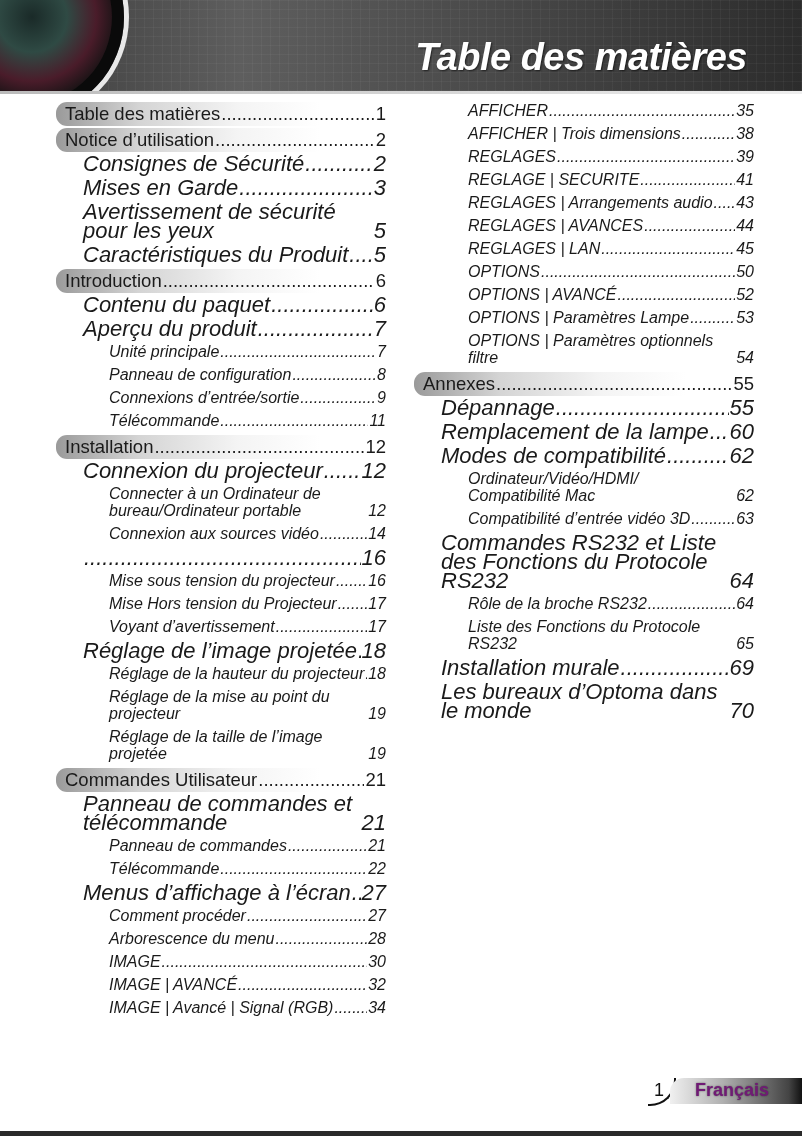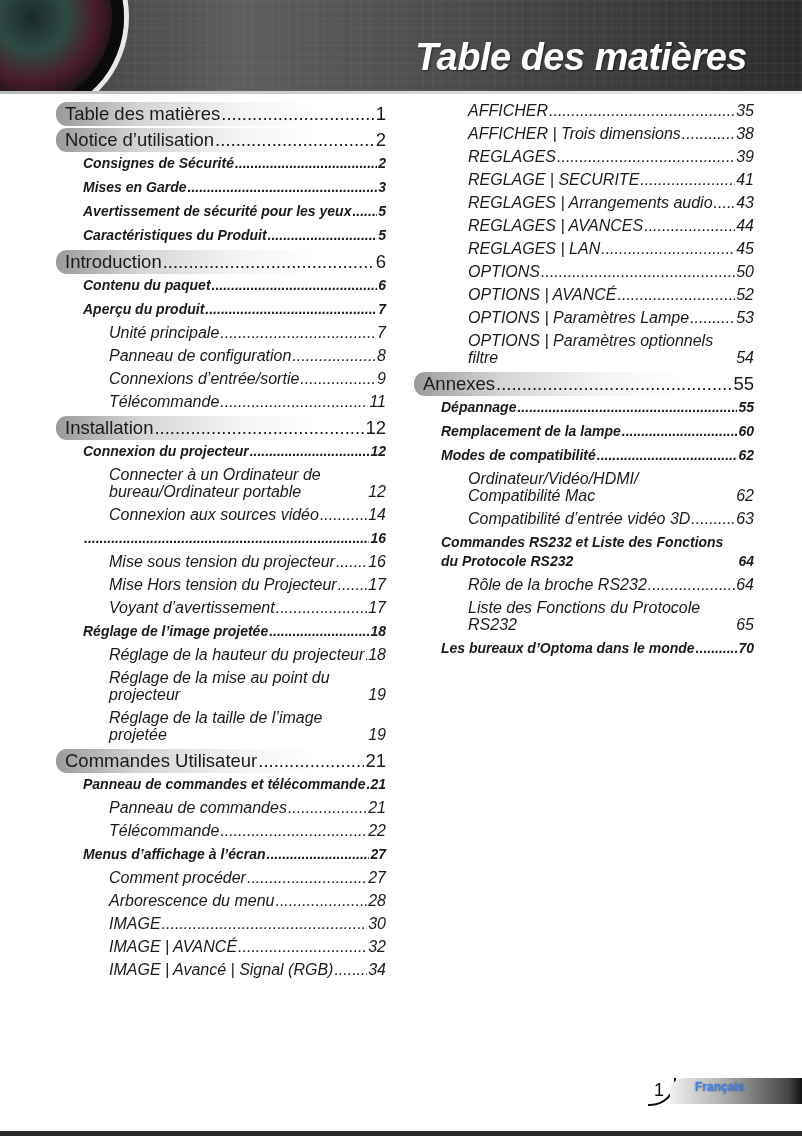--- a/index.html
+++ b/index.html
@@ -33,32 +33,32 @@
   .entry { display: flex; align-items: flex-end; position: relative; }
   .entry .t { white-space: normal; }
   .entry .dots { flex: 1; overflow: hidden; white-space: nowrap; margin: 0 1px; }
   .entry .dots::after { content: "................................................................................................................................................"; }
   .entry .p { white-space: nowrap; }
   .lv1 {
     font-size: 18.5px; padding: 2px 0 1px 9px; height: 21px; margin-bottom: 2px;
     border-radius: 11px 0 0 11px;
     background: linear-gradient(90deg, #9a9a9a 0%, #d4d4d4 25%, #f4f4f4 55%, #ffffff 80%);
   }
-  .lv2 { font-size: 14px; font-style: italic; padding-left: 27px; margin-bottom: 5px; line-height: 19px; font-weight: bold; }
+  .lv2 { font-size: 22px; font-style: italic; padding-left: 27px; margin-bottom: 5px; line-height: 19px; }
   .lv3 { font-size: 16px; font-style: italic; padding-left: 53px; margin-bottom: 6px; line-height: 17px; }
   .col-right .lv2 { padding-left: 27px; }
   .col-right .lv3 { padding-left: 54px; }
   .col-right .lv1 { margin-left: 0; justify-content: flex-end; }
   .footer-tab {
     position: absolute; left: 670px; top: 1078px; width: 132px; height: 26px;
     background: linear-gradient(90deg, #f0f0f0 0%, #b0b0b0 40%, #444 90%, #111 100%);
     border-radius: 14px 0 0 0;
   }
   .footer-title {
-    position: absolute; left: 695px; top: 1080px; font-size: 12px; color: #3b82f6; font-weight: bold;
+    position: absolute; left: 695px; top: 1080px; font-size: 18px; color: #701a75; font-weight: bold;
     text-shadow: 0 0 2px rgba(0,0,0,0.5);
   }
   .footer-page { position: absolute; left: 654px; top: 1080px; font-size: 18px; color: #111; }
   .footer-curve { position: absolute; left: 648px; top: 1078px; width: 26px; height: 26px; border-right: 2px solid #111; border-bottom: 2px solid #111; border-radius: 0 0 26px 0; }
   .footer-rule { position: absolute; left: 0; top: 1131px; width: 802px; height: 5px; background: #2a2a2a; }
 </style>
 </head>
 <body>
 
 <div class="banner">
@@ -338,20 +338,25 @@
       <span class="t">Rôle de la broche RS232</span>
       <span class="dots"></span>
       <span class="p">64</span>
     </div>
     <div class="entry lv3">
       <span class="t">Liste des Fonctions du Protocole RS232</span>
       <span class="dots"></span>
       <span class="p">65</span>
     </div>
     <div class="entry lv2">
+      <span class="t">Installation murale</span>
+      <span class="dots"></span>
+      <span class="p">69</span>
+    </div>
+    <div class="entry lv2">
       <span class="t">Les bureaux d’Optoma dans le monde</span>
       <span class="dots"></span>
       <span class="p">70</span>
     </div>
   </div>
 
 <div class="footer-curve"></div>
 <div class="footer-page">1</div>
 <div class="footer-tab"></div>
 <div class="footer-title">Français</div>

